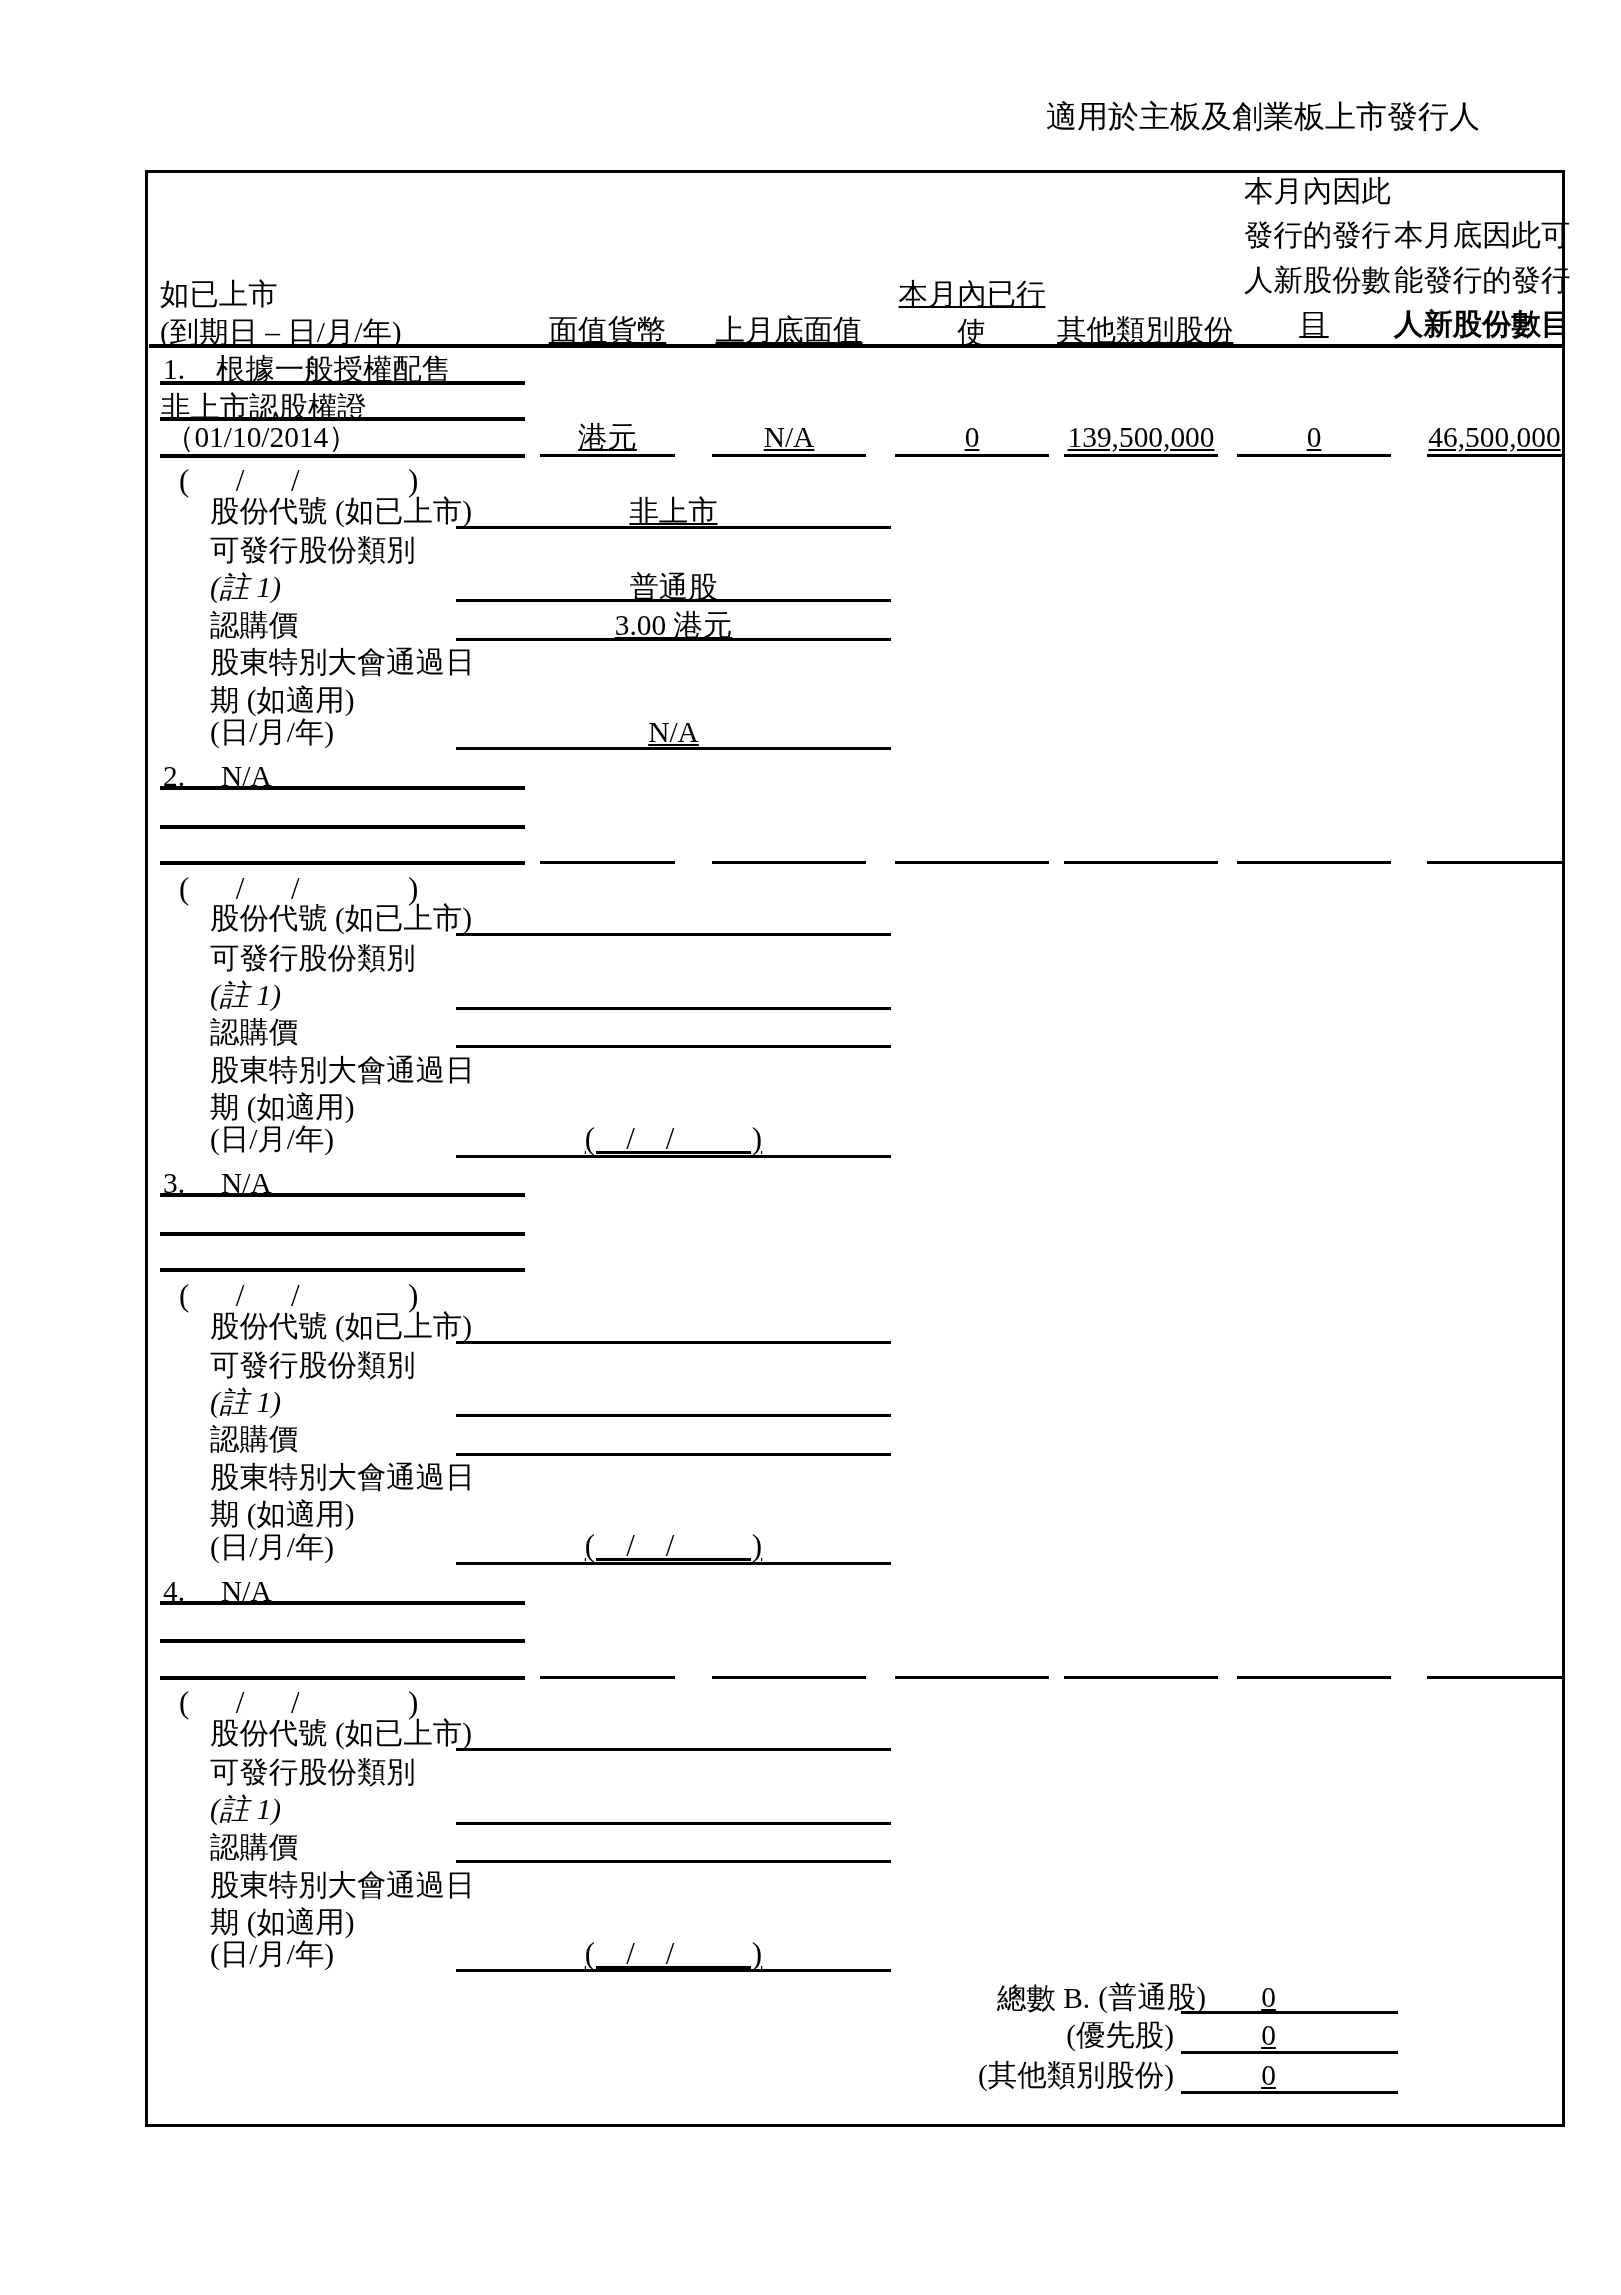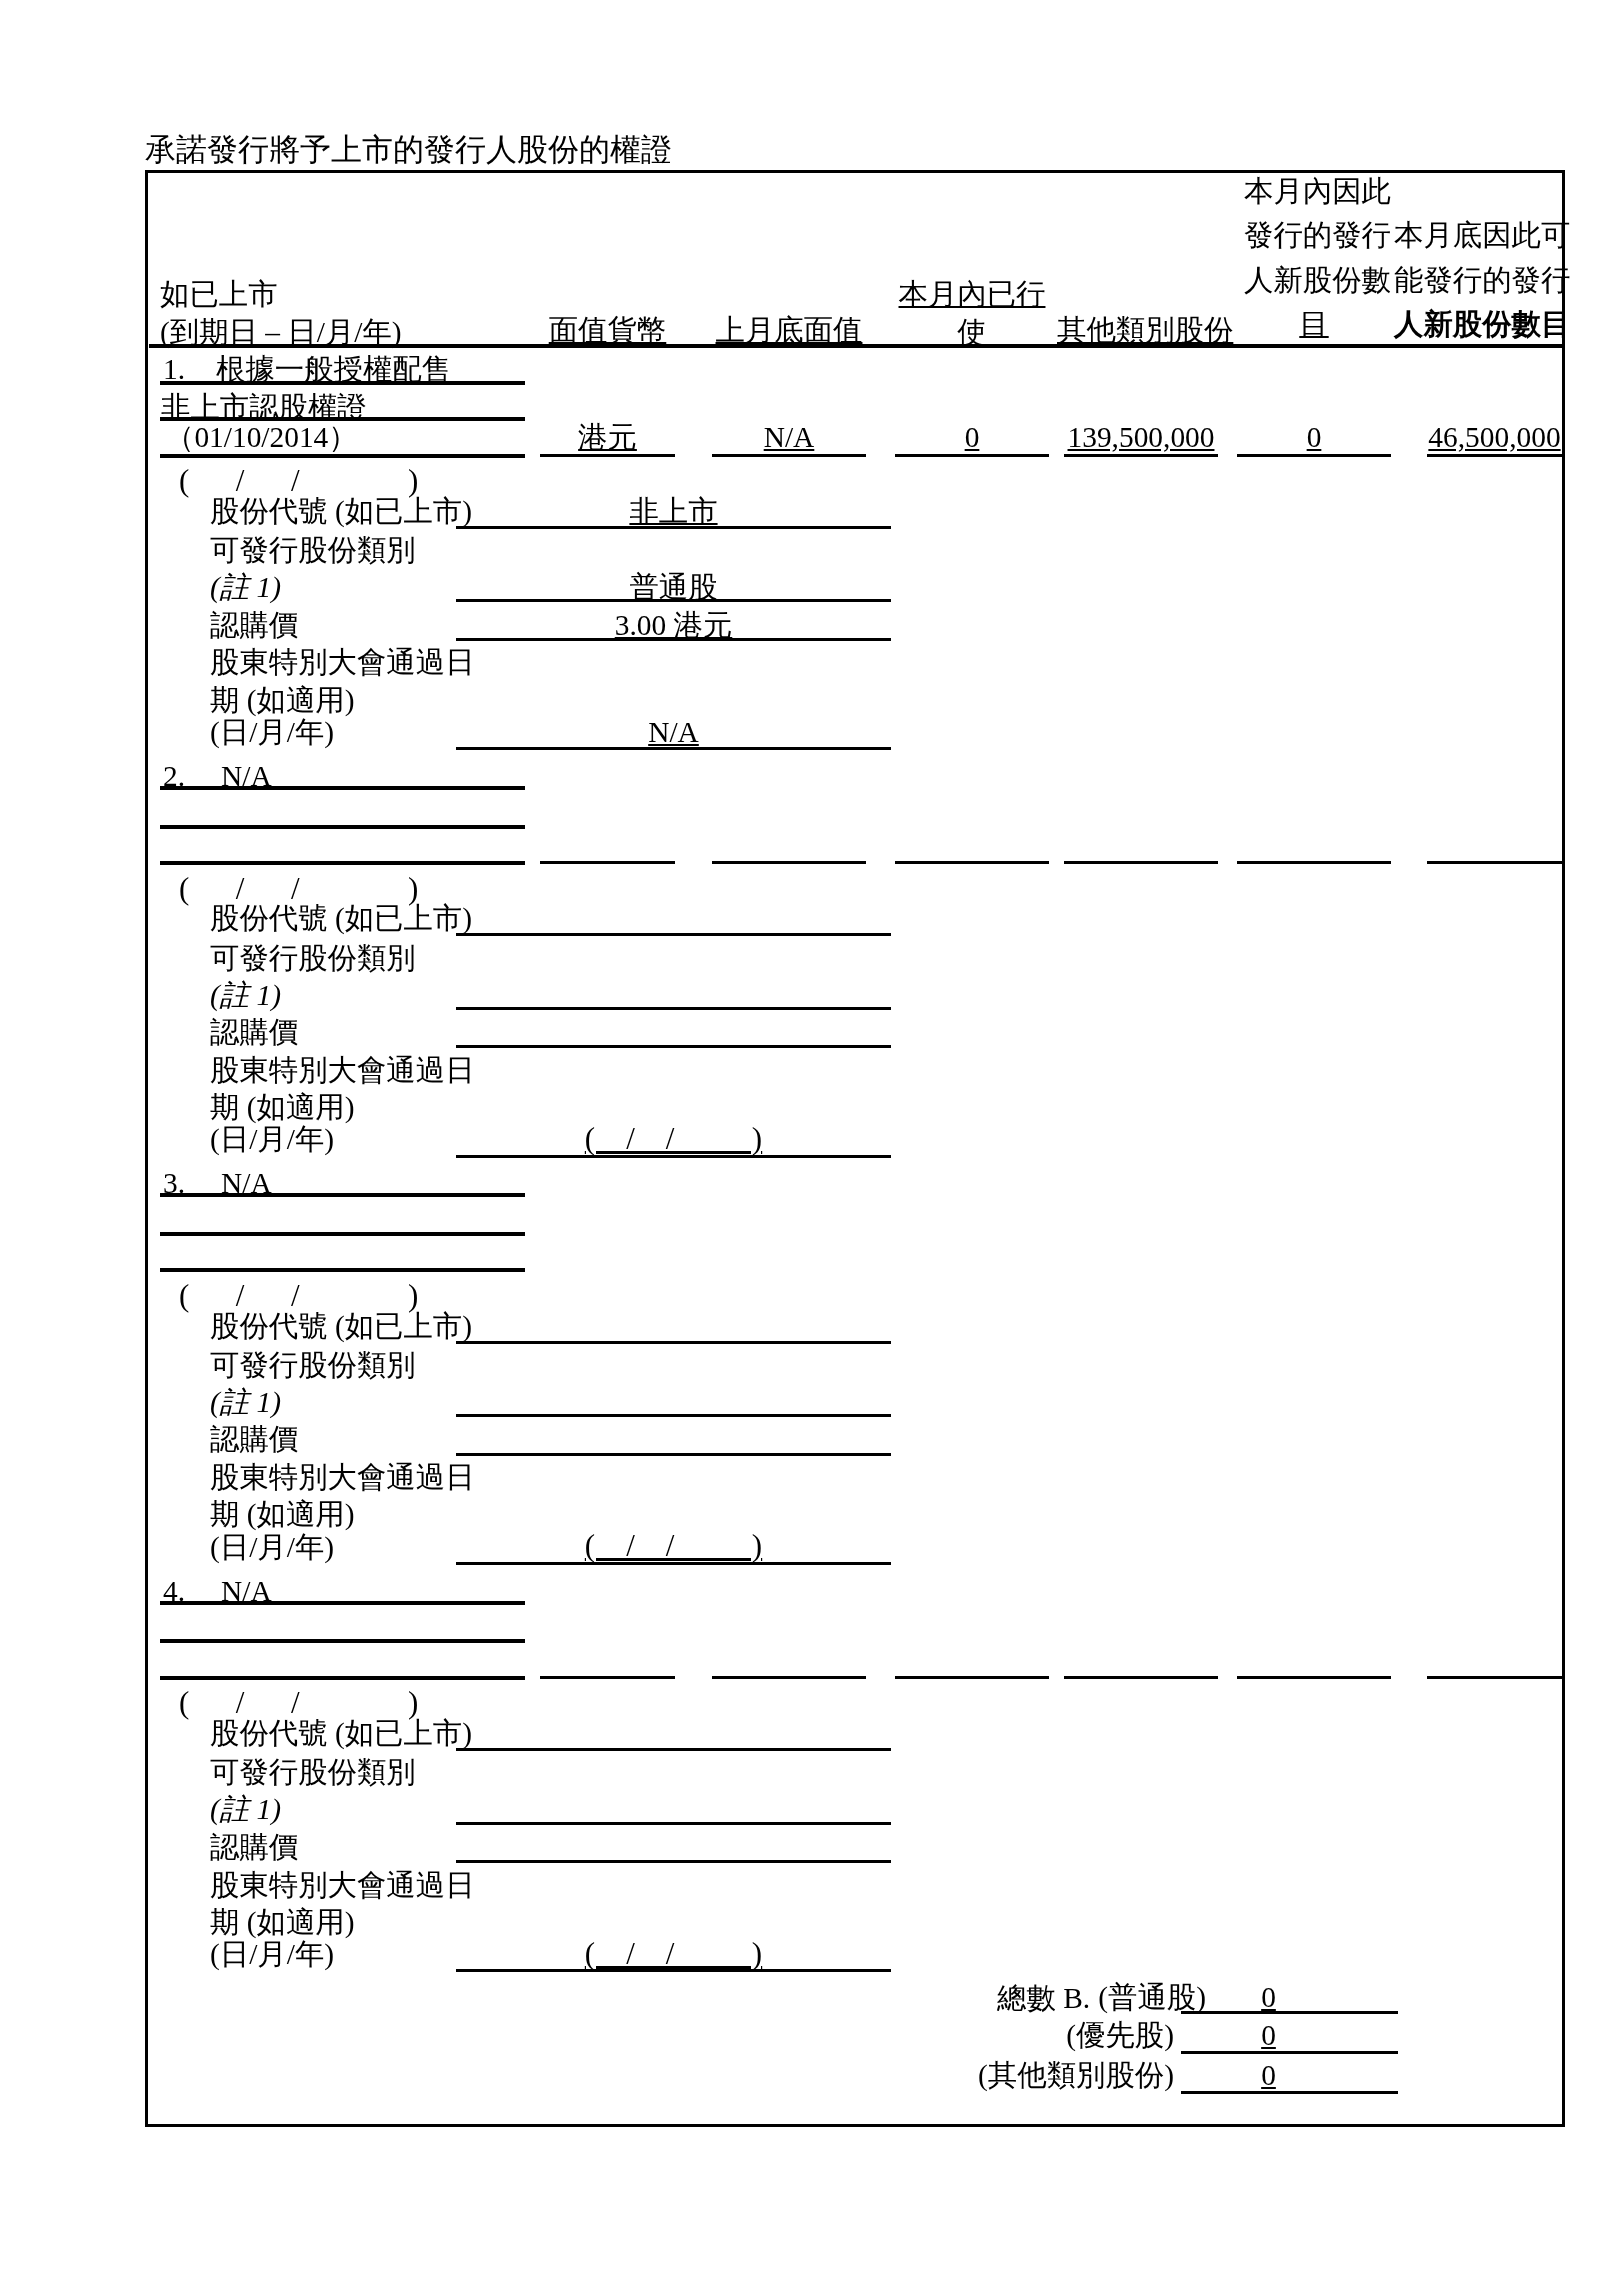--- a/index.html
+++ b/index.html
@@ -13,21 +13,21 @@
   .line5{position:absolute;height:3.5px;background:#000;}
   .box{position:absolute;left:145px;top:170px;width:1420px;height:1957px;
        border:3.5px solid #000;box-sizing:border-box;}
   .big{font-size:31px;}
 </style>
 </head>
 <body>
 
 <div id="page">
 
-  <div class="abs big" style="left:145px;top:133px;">承諾發行將予上市的發行人股份的權證</div>
+  <div class="abs big" style="left:1045px;top:100px;width:435px;text-align:right;">適用於主板及創業板上市發行人</div>
 
   <div class="box"></div>
 
   <div class="abs" style="left:160px;top:278px;">如已上市</div>
   <div class="abs" style="left:160px;top:316px;">(到期日 – 日/月/年)</div>
   <div class="abs ctr" style="left:540px;top:314px;width:135px;">面值貨幣</div>
   <div class="abs ctr" style="left:705px;top:314px;width:168px;">上月底面值</div>
   <div class="abs ctr" style="left:888px;top:278px;width:168px;">本月內已行</div>
   <div class="abs ctr" style="left:888px;top:316px;width:168px;">使</div>
   <div class="abs ctr" style="left:1057px;top:314px;width:168px;">其他類別股份</div>

